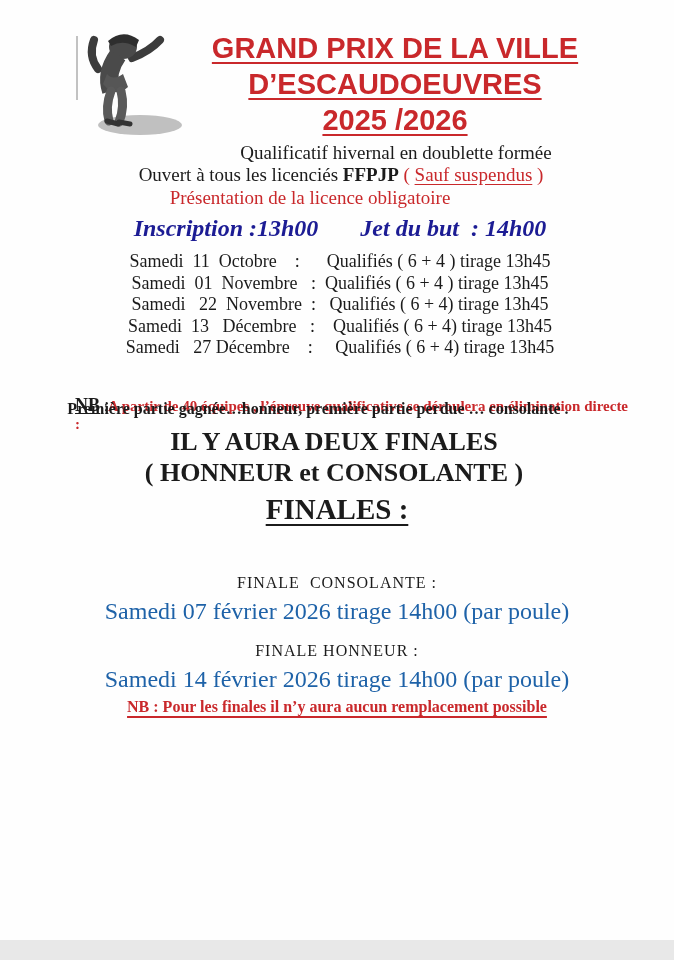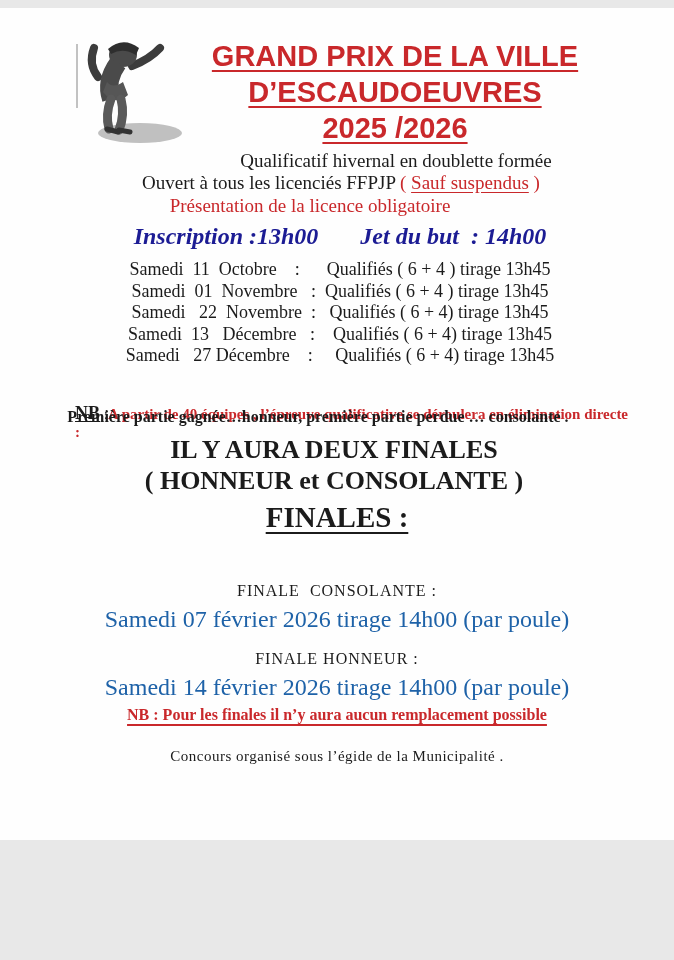--- a/index.html
+++ b/index.html
@@ -1,19 +1,19 @@
 <!DOCTYPE html>
 <html><head>
 <meta charset="utf-8">
 <style>
   html,body{margin:0;padding:0;background:#e8e8e8;}
   .page{
     position:relative;
-    width:674px;height:832px;
-    margin:8px auto;
+    width:674px;height:940px;
+    margin:0 auto;
     background:#fefefe;
     overflow:hidden;
     font-family:"Liberation Serif", serif;
     color:var(--ink,#1b1b1b);
   }
   .abs{position:absolute;left:0;width:674px;text-align:center;}
   .pre{white-space:pre;}
 
   .illustration{position:absolute;top:24px;left:64px;width:124px;height:120px;}
 
@@ -26,21 +26,21 @@
   }
   .title .tline{
     text-decoration:underline;
     text-decoration-thickness:2px;
     text-underline-offset:4px;
   }
 
   .intro1{top:142px;font-size:19px;transform:translateX(59px);}
   .intro2{top:164px;font-size:19px;transform:translateX(4px);}
   .intro3{top:187px;font-size:19px;color:var(--red,#c9282b);transform:translateX(-27px);}
-  .ffpjp{font-weight:normal;}
+  .ffpjp{font-weight:bold;}
   .red{color:var(--red,#c9282b);}
   .sauf{
     color:var(--red,#c9282b);
     text-decoration:underline;
     text-underline-offset:3px;
   }
 
   .times{
     top:215px;
     font-size:24px;font-weight:bold;font-style:italic;
@@ -140,15 +140,14 @@
   <div class="abs dotation-h"><span>FINALES :</span></div>
 
   <div class="abs finale-label fc-label">FINALE  CONSOLANTE :</div>
   <div class="abs date-line fc-date">Samedi 07 février 2026 tirage 14h00 (par poule)</div>
 
   <div class="abs finale-label fh-label">FINALE HONNEUR :</div>
   <div class="abs date-line fh-date">Samedi 14 février 2026 tirage 14h00 (par poule)</div>
 
   <div class="abs nb2">NB : Pour les finales il n’y aura aucun remplacement possible</div>
 
-  <div class="abs footer1">Concours organisé sous l’égide de la Municipalité .</div>
 
 </div>
 
 </body></html>

